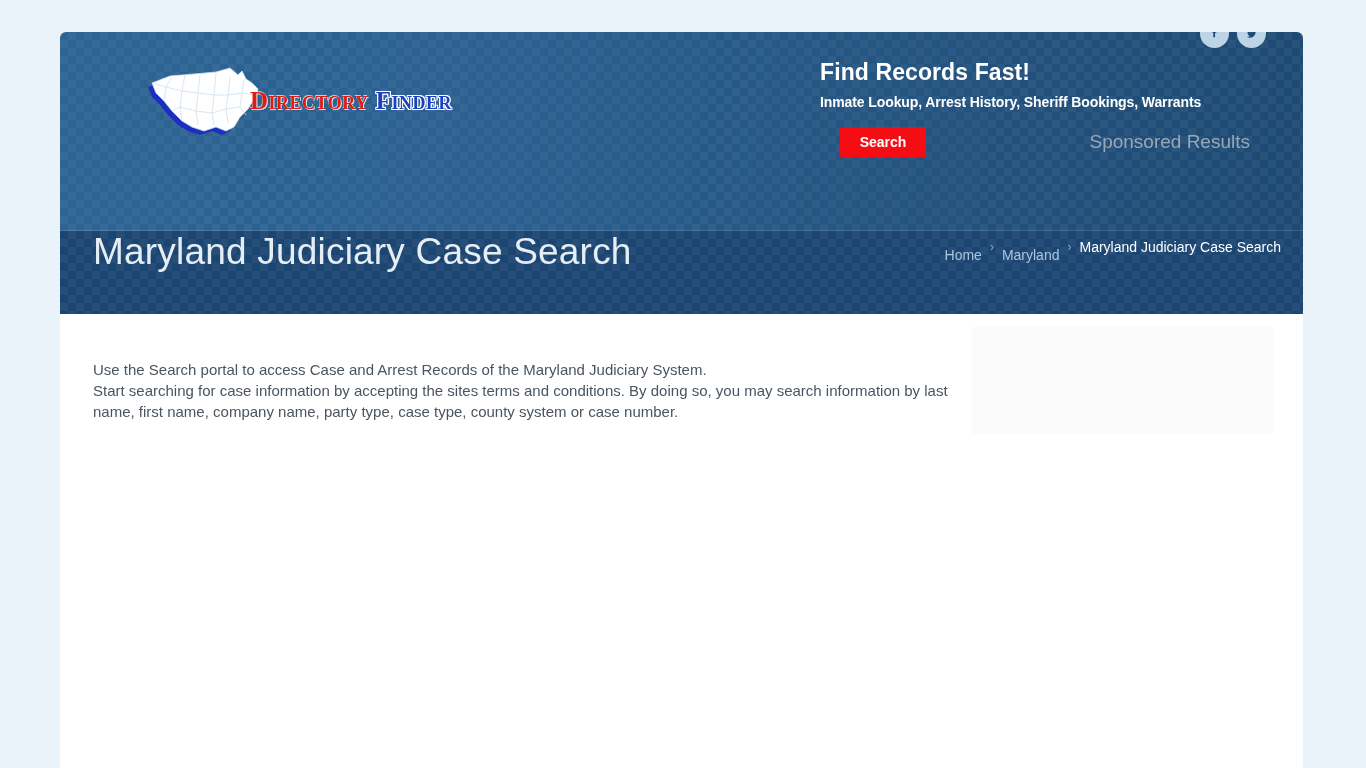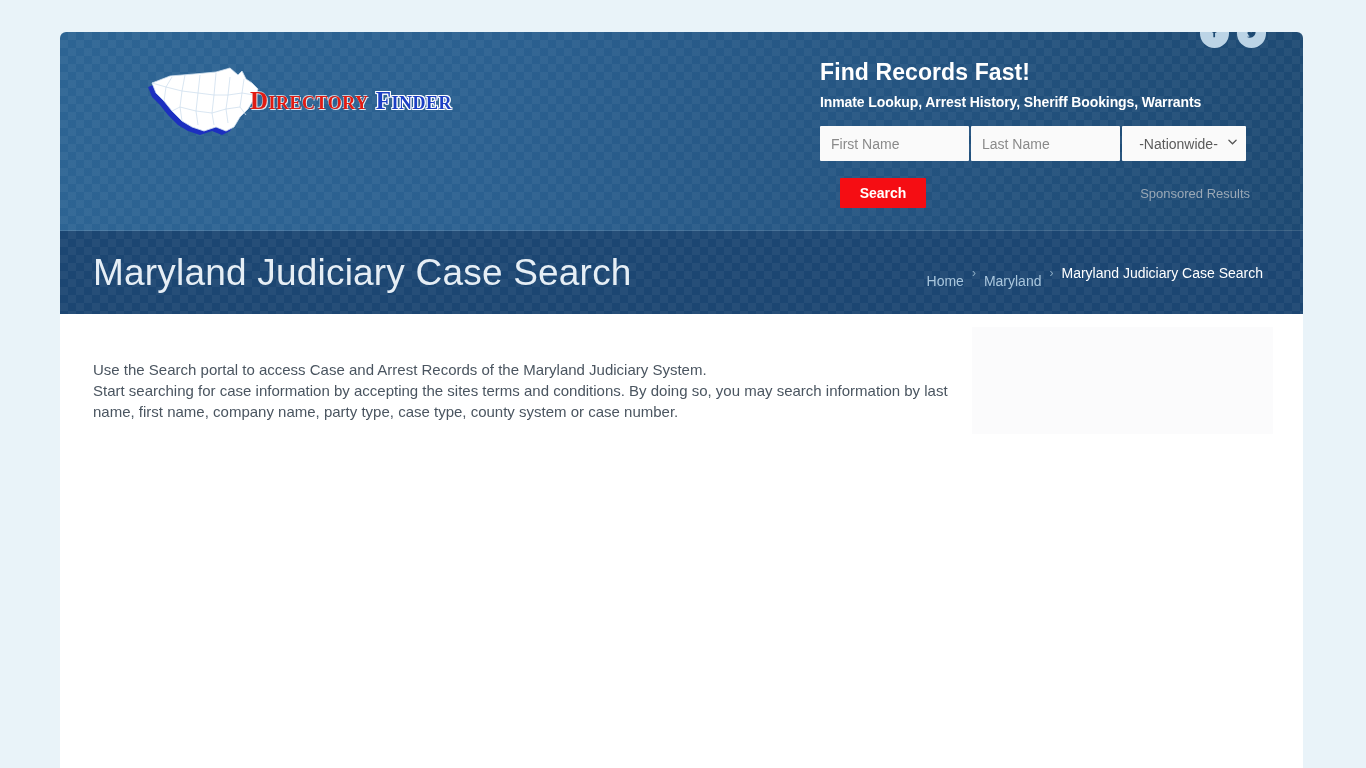--- a/index.html
+++ b/index.html
@@ -151,43 +151,43 @@
     font-size: 14px;
     font-weight: bold;
     font-family: "Liberation Sans", sans-serif;
     cursor: pointer;
     border-radius: 1px;
     margin-left: 20px;
   }
   #sponsored {
     margin-left: auto;
     color: #9aa8b6;
-    font-size: 13px;
+    font-size: 19px;
   }
 
   #header-divider {
     position: absolute;
     left: 0; right: 0; bottom: 0;
     height: 1px;
     background: rgba(255,255,255,.13);
     z-index: 3;
   }
 
   
   #title-band {
     position: relative;
     height: 83px;
     background: #1c4672;
     overflow: hidden;
   }
   #title-inner {
     position: relative; z-index: 2;
     height: 100%;
-    display: flex; align-items: center;
-    padding: 0 40px 0 33px;
+    display: flex; align-items: flex-start;
+    padding: 0 22px 0 33px;
   }
   #page-title {
     color: #e6eef5;
     font-size: 37px;
     font-weight: 300;
     letter-spacing: .2px;
     white-space: nowrap;
   }
   #breadcrumb {
     margin-left: auto;
@@ -273,30 +273,20 @@
         </svg>
         <div id="logo-text">
           <span id="logo-directory">Directory</span><span id="logo-finder">Finder</span>
         </div>
       </div>
 
       <div id="search-widget">
         <div id="headline">Find Records Fast!</div>
         <div id="subhead">Inmate Lookup, Arrest History, Sheriff Bookings, Warrants</div>
 
-        <div id="fields">
-          <input id="first-name" class="field" type="text" placeholder="First Name" style="">
-          <input id="last-name" class="field" type="text" placeholder="Last Name" style="">
-          <span class="select-wrap">
-            <input id="state-select" class="field" type="text" readonly="" value="-Nationwide-" style="">
-            <svg class="select-chevron" viewBox="0 0 10 6" aria-hidden="true">
-              <path d="M1 1 L5 5 L9 1" fill="none" stroke="#555" stroke-width="1.4" stroke-linecap="round"></path>
-            </svg>
-          </span>
-        </div>
 
         <div id="action-row">
           <button id="search-button">Search</button>
           <span id="sponsored">Sponsored Results</span>
         </div>
       </div>
 
     </div>
     <div id="header-divider"></div>
   </div>

